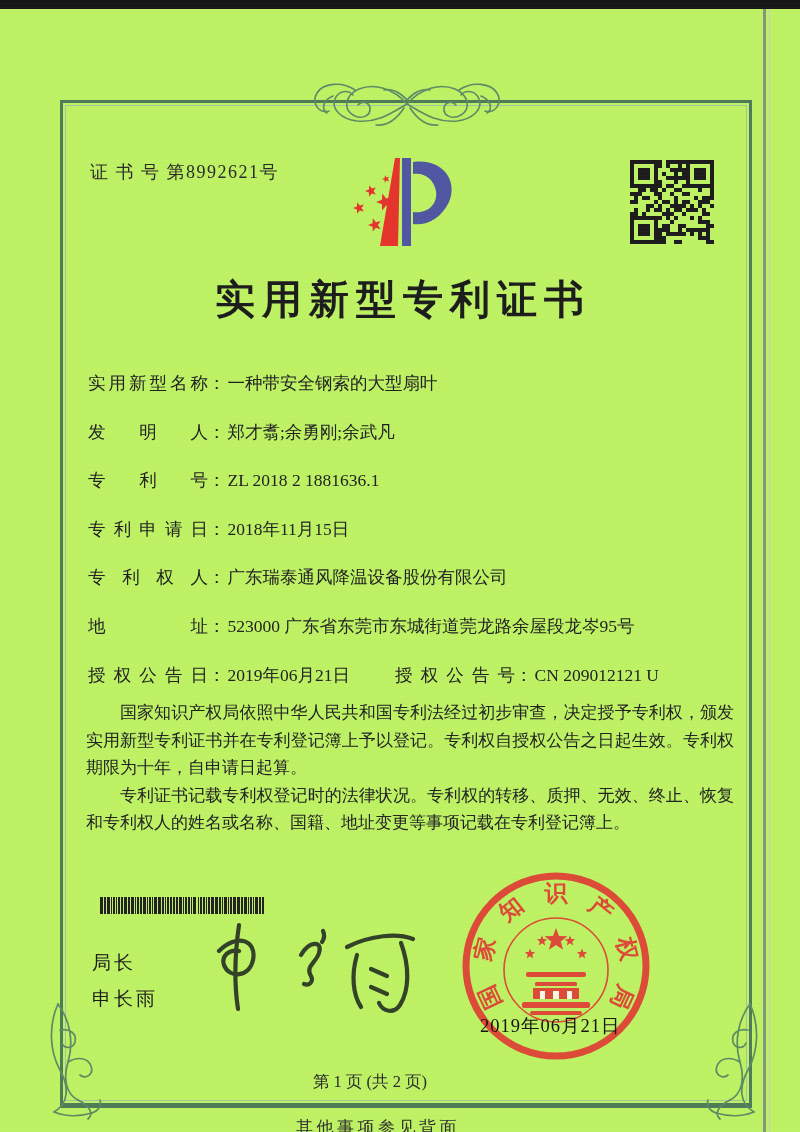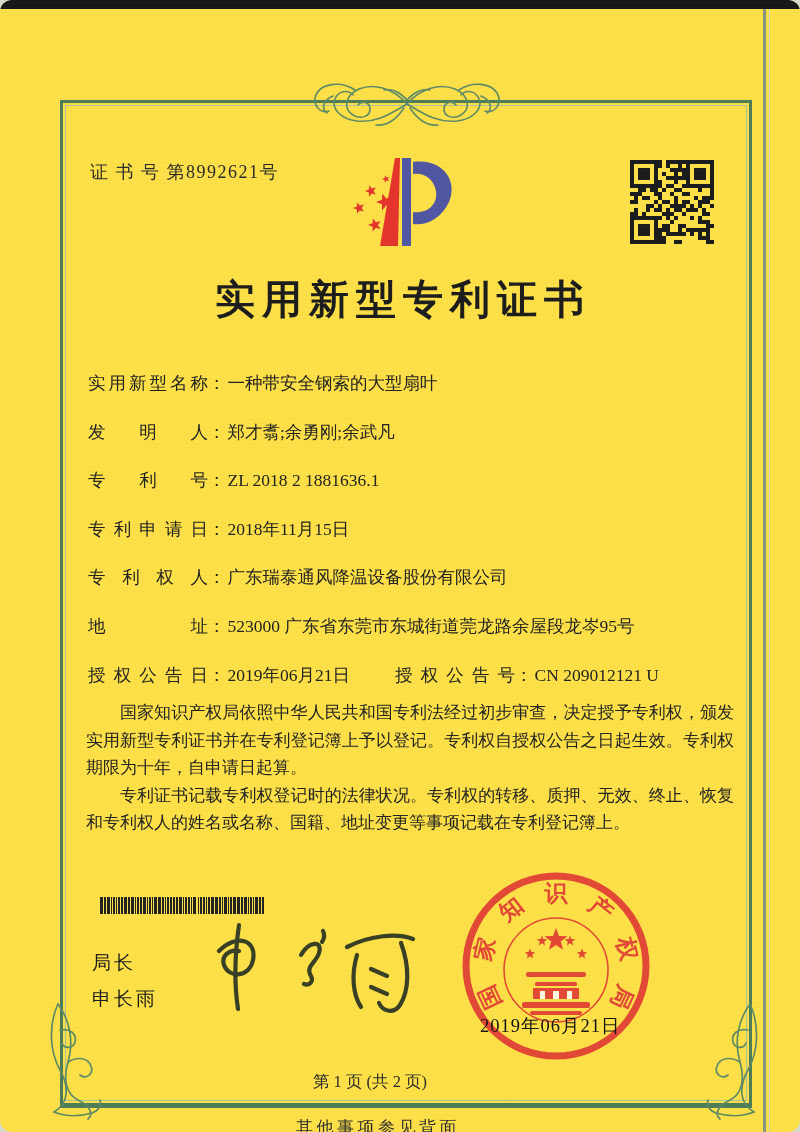--- a/index.html
+++ b/index.html
@@ -1,19 +1,19 @@
 <!DOCTYPE html>
 <html><head>
 <meta charset="utf-8">
 <style>
   html,body{margin:0;padding:0;background:#d8d8d0;}
   .page{
     position:relative;width:800px;height:1132px;margin:0 auto;
-    background:#fde047;overflow:hidden;
-    font-family:"Liberation Serif","DejaVu Serif",serif;color:#1e1e1e;border-radius:12px;
+    background:#bef264;overflow:hidden;
+    font-family:"Liberation Serif","DejaVu Serif",serif;color:#1e1e1e;
   }
   
   .page::after{
     content:"";position:absolute;inset:0;pointer-events:none;
     background:repeating-linear-gradient(0deg, rgba(110,150,110,.035) 0 1px, transparent 1px 4px);
   }
   .scan-top{position:absolute;top:0;left:0;width:100%;height:9px;background:#171717;}
   .scan-right{position:absolute;top:9px;right:34px;width:3px;height:1123px;background:#86957f;}
   .scan-right2{position:absolute;top:9px;right:30px;width:1px;height:1123px;background:#c6cdbd;}
 

